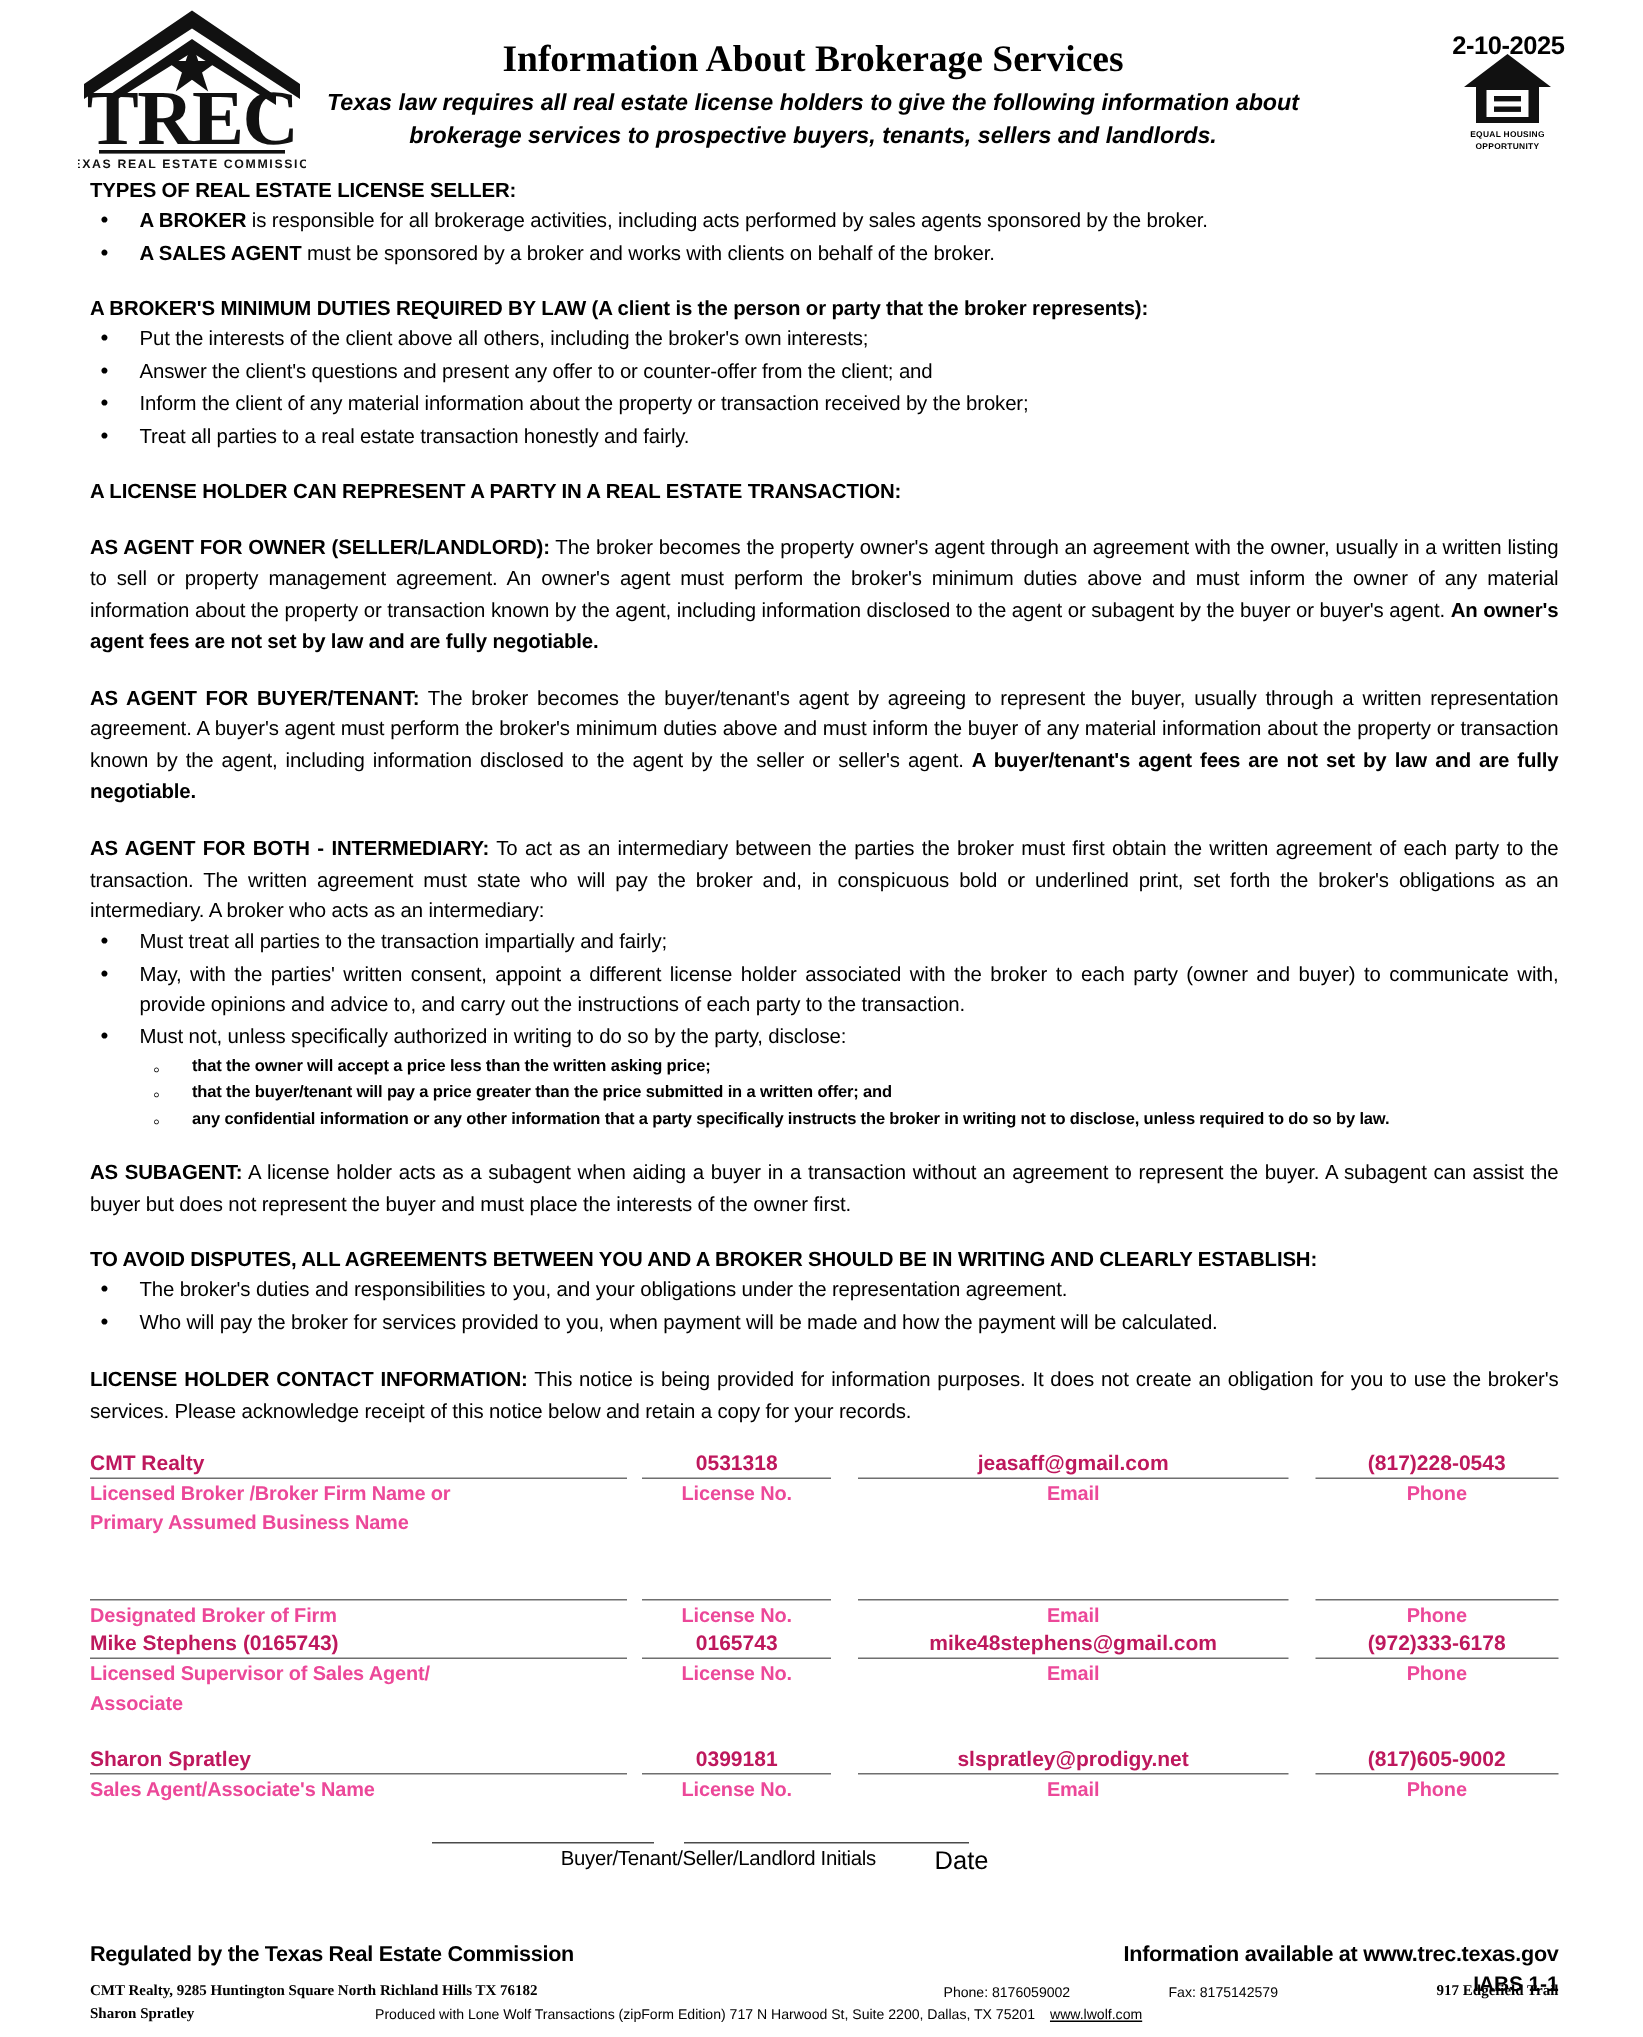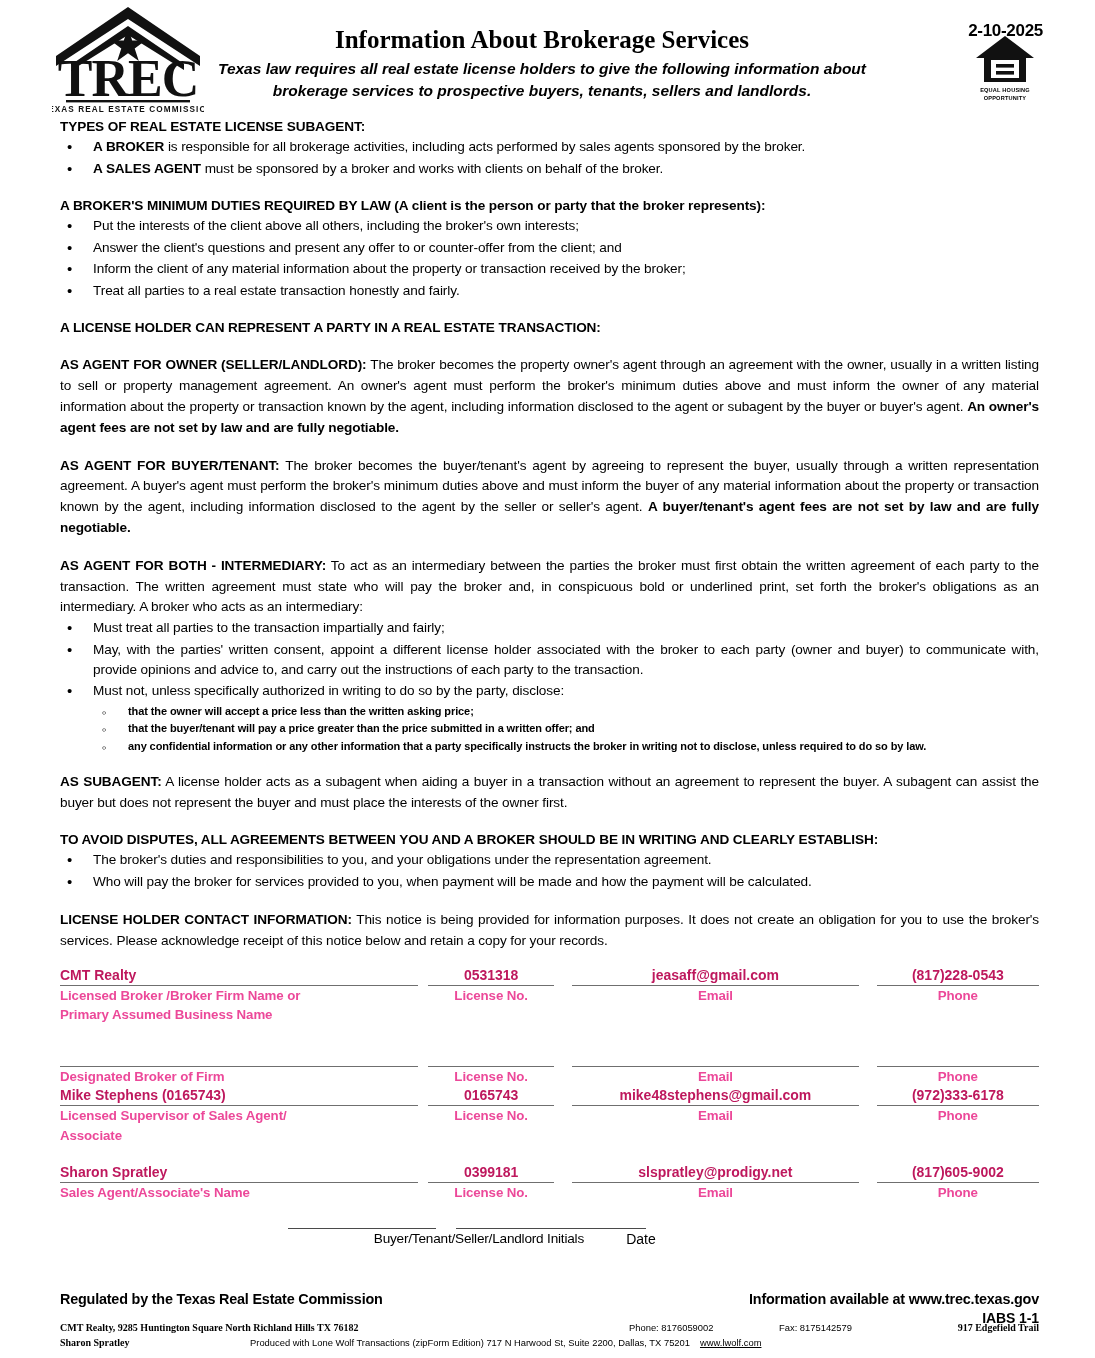--- a/index.html
+++ b/index.html
@@ -194,21 +194,21 @@
     padding-left: 228px;
   }
   .init-line { width: 148px; border-bottom: 1.3px solid #4a4a4a; height: 15px; }
   .date-line { width: 190px; border-bottom: 1.3px solid #4a4a4a; height: 15px; margin-left: 20px; }
   .init-caps {
     display: flex;
     padding-left: 228px;
     margin-top: 2px;
   }
   .init-cap { width: 296px; font-size: 13.6px; text-align: right; letter-spacing: -0.2px;}
-  .date-cap { width: 190px; font-size: 14px; text-align: center; margin-left: -38px;}
+  .date-cap { width: 190px; font-size: 17px; text-align: center; margin-left: -38px;}
 
   
   .foot-main {
     display: flex;
     justify-content: space-between;
     align-items: flex-start;
     margin-top: 44px;
     font-size: 14.4px;
     font-weight: bold;
     letter-spacing: -0.2px;
@@ -277,21 +277,21 @@
         <rect x="22" y="30" width="18" height="3.6" fill="#111"></rect>
         <rect x="22" y="37" width="18" height="3.6" fill="#111"></rect>
       </svg>
       <div class="eho-cap">EQUAL HOUSING</div>
       <div class="eho-cap">OPPORTUNITY</div>
     </div>
   </div>
 
   <div class="content">
 
-    <div class="sec-head">TYPES OF REAL ESTATE LICENSE SUBAGENT:</div>
+    <div class="sec-head">TYPES OF REAL ESTATE LICENSE SELLER:</div>
     <ul class="bul">
       <li><b>A BROKER</b><span> is responsible for all brokerage activities, including acts performed by sales agents sponsored by the broker.</span></li>
       <li><b>A SALES AGENT</b><span> must be sponsored by a broker and works with clients on behalf of the broker.</span></li>
     </ul>
 
     <div class="gap-md"></div>
 
     <div class="sec-head">A BROKER'S MINIMUM DUTIES REQUIRED BY LAW (A client is the person or party that the broker represents):</div>
     <ul class="bul">
       <li>Put the interests of the client above all others, including the broker's own interests;</li>

